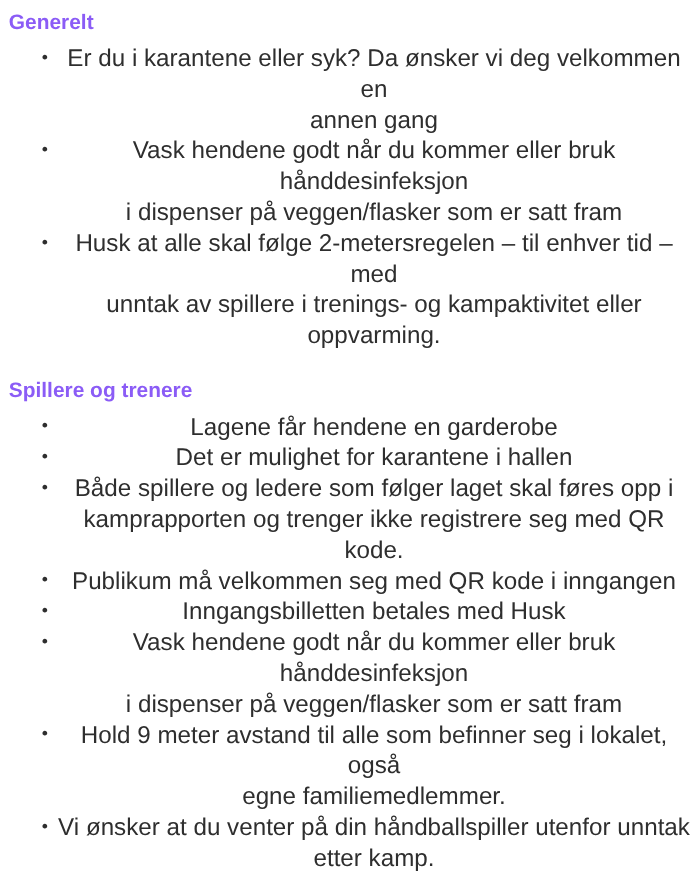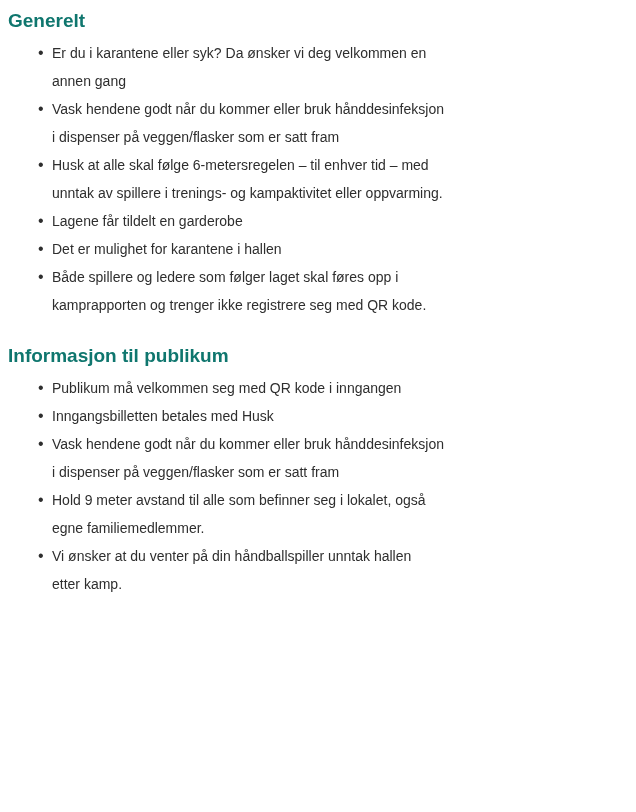--- a/index.html
+++ b/index.html
@@ -16,21 +16,21 @@
     width: 636px;
     height: 812px;
     padding: 10px 8px 0 8px;
   }
   .section { margin: 0; }
   .section h2 {
     margin: 26px 0 7px 0;
     font-size: 19px;
     line-height: 22px;
     font-weight: bold;
-    color: #0f766e;
+    color: #8b5cf6;
   }
   .section:first-child h2 { margin-top: 0; }
   ul.bullets {
     list-style: none;
     margin: 0;
     padding: 0;
   }
   li.bullet {
     display: flex;
     align-items: flex-start;
@@ -39,23 +39,24 @@
   .dot {
     flex: 0 0 14px;
     width: 14px;
     font-size: 16px;
     line-height: 28px;
     color: #2e2e2e;
     text-align: left;
   }
   .txt {
     flex: 1;
-    font-size: 14px;
+    font-size: 22px;
     line-height: 28px;
     white-space: pre-line; 
+    text-align: center;
   }
   .logo-wrap {
     margin: 28px 0 0 151px;
     width: 282px;
     height: 124px;
   }
   svg text {
     font-family: "Liberation Sans", sans-serif;
     fill: #ffffff;
   }
@@ -75,46 +76,46 @@
         <span class="txt">Er du i karantene eller syk? Da ønsker vi deg velkommen en
 annen gang</span>
       </li>
       <li class="bullet">
         <span class="dot">•</span>
         <span class="txt">Vask hendene godt når du kommer eller bruk hånddesinfeksjon
 i dispenser på veggen/flasker som er satt fram</span>
       </li>
       <li class="bullet">
         <span class="dot">•</span>
-        <span class="txt">Husk at alle skal følge 6-metersregelen – til enhver tid – med
+        <span class="txt">Husk at alle skal følge 2-metersregelen – til enhver tid – med
 unntak av spillere i trenings- og kampaktivitet eller oppvarming.</span>
       </li>
     </ul>
   </div>
 
   <div class="section">
+    <h2>Spillere og trenere</h2>
     <ul class="bullets">
       <li class="bullet">
         <span class="dot">•</span>
-        <span class="txt">Lagene får tildelt en garderobe</span>
+        <span class="txt">Lagene får hendene en garderobe</span>
       </li>
       <li class="bullet">
         <span class="dot">•</span>
         <span class="txt">Det er mulighet for karantene i hallen</span>
       </li>
       <li class="bullet">
         <span class="dot">•</span>
         <span class="txt">Både spillere og ledere som følger laget skal føres opp i
 kamprapporten og trenger ikke registrere seg med QR kode.</span>
       </li>
     </ul>
   </div>
 
   <div class="section">
-    <h2>Informasjon til publikum</h2>
     <ul class="bullets">
       <li class="bullet">
         <span class="dot">•</span>
         <span class="txt">Publikum må velkommen seg med QR kode i inngangen</span>
       </li>
       <li class="bullet">
         <span class="dot">•</span>
         <span class="txt">Inngangsbilletten betales med Husk</span>
       </li>
       <li class="bullet">
@@ -122,20 +123,20 @@
         <span class="txt">Vask hendene godt når du kommer eller bruk hånddesinfeksjon
 i dispenser på veggen/flasker som er satt fram</span>
       </li>
       <li class="bullet">
         <span class="dot">•</span>
         <span class="txt">Hold 9 meter avstand til alle som befinner seg i lokalet, også
 egne familiemedlemmer.</span>
       </li>
       <li class="bullet">
         <span class="dot">•</span>
-        <span class="txt">Vi ønsker at du venter på din håndballspiller unntak hallen
+        <span class="txt">Vi ønsker at du venter på din håndballspiller utenfor unntak
 etter kamp.</span>
       </li>
     </ul>
   </div>
 
 
 </div>
 
 </body></html>

